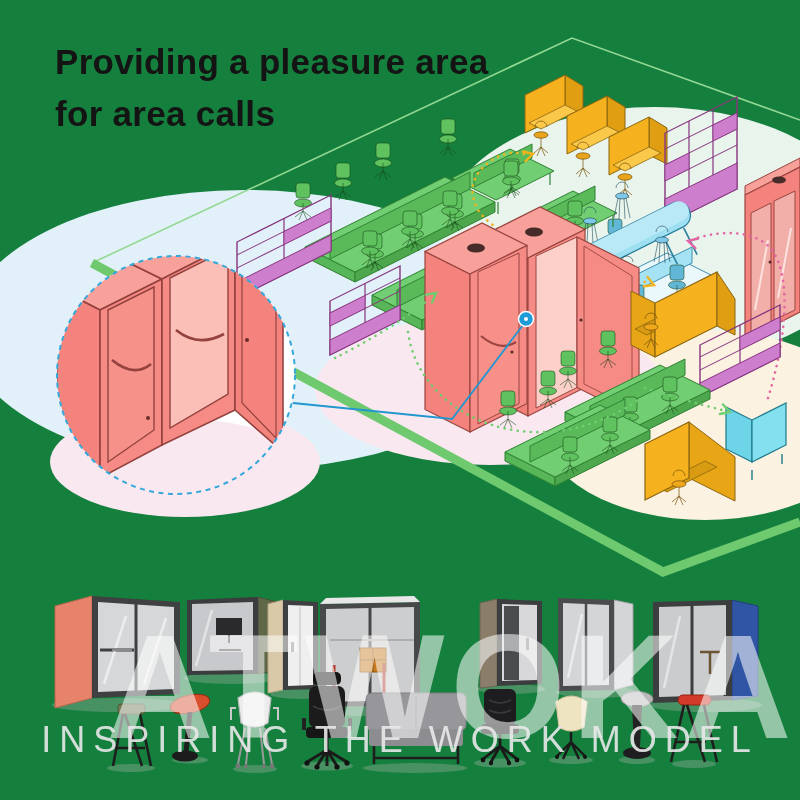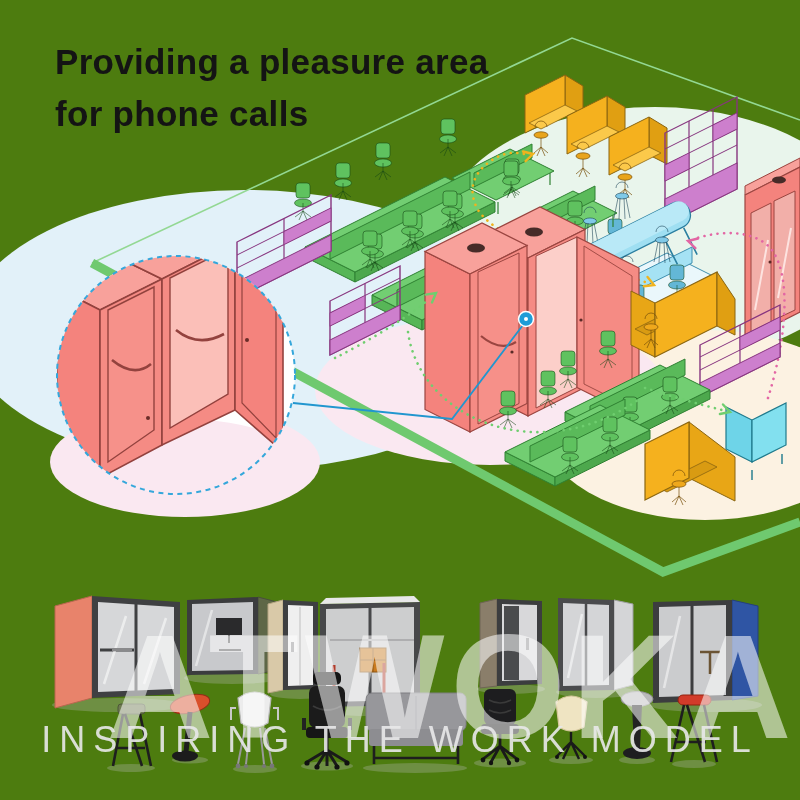--- a/index.html
+++ b/index.html
@@ -1,31 +1,31 @@
 <!DOCTYPE html>
 <html><head>
 <meta charset="utf-8">
 <style>
   html,body{margin:0;padding:0;background:#ffffff;}
-  .stage{position:relative;width:800px;height:800px;background:#4d7c0f;overflow:hidden;
+  .stage{position:relative;width:800px;height:800px;background:#15803d;overflow:hidden;
          font-family:"Liberation Sans", sans-serif;}
   .headline{position:absolute;left:55px;top:36px;z-index:5;color:#141414;
             font-weight:700;font-size:35px;line-height:52px;letter-spacing:.3px;}
   .illu{position:absolute;left:0;top:0;width:800px;height:590px;}
   .strip{position:absolute;left:0;top:590px;width:800px;height:210px;}
   svg text{font-family:"Liberation Sans", sans-serif;}
 </style>
 </head>
 <body>
 
 <div class="stage">
 
   <div class="headline">
     <div>Providing a pleasure area</div>
-    <div>for phone calls</div>
+    <div>for area calls</div>
   </div>
 
   <svg class="illu" viewBox="0 0 800 590">
     <defs>
       <g id="ochair" stroke="rgba(20,70,20,0.55)" stroke-width="1">
         <rect x="-7" y="-33" width="14" height="15" rx="3" fill="currentColor"></rect>
         <ellipse cx="0" cy="-13" rx="8.5" ry="4" fill="currentColor"></ellipse>
         <path d="M0,-13 V-5 M0,-5 L-8,1 M0,-5 L8,1 M0,-5 L-4,4 M0,-5 L4,4" fill="none"></path>
       </g>
       <g id="bstool" stroke="rgba(20,60,80,0.55)" stroke-width="1">

